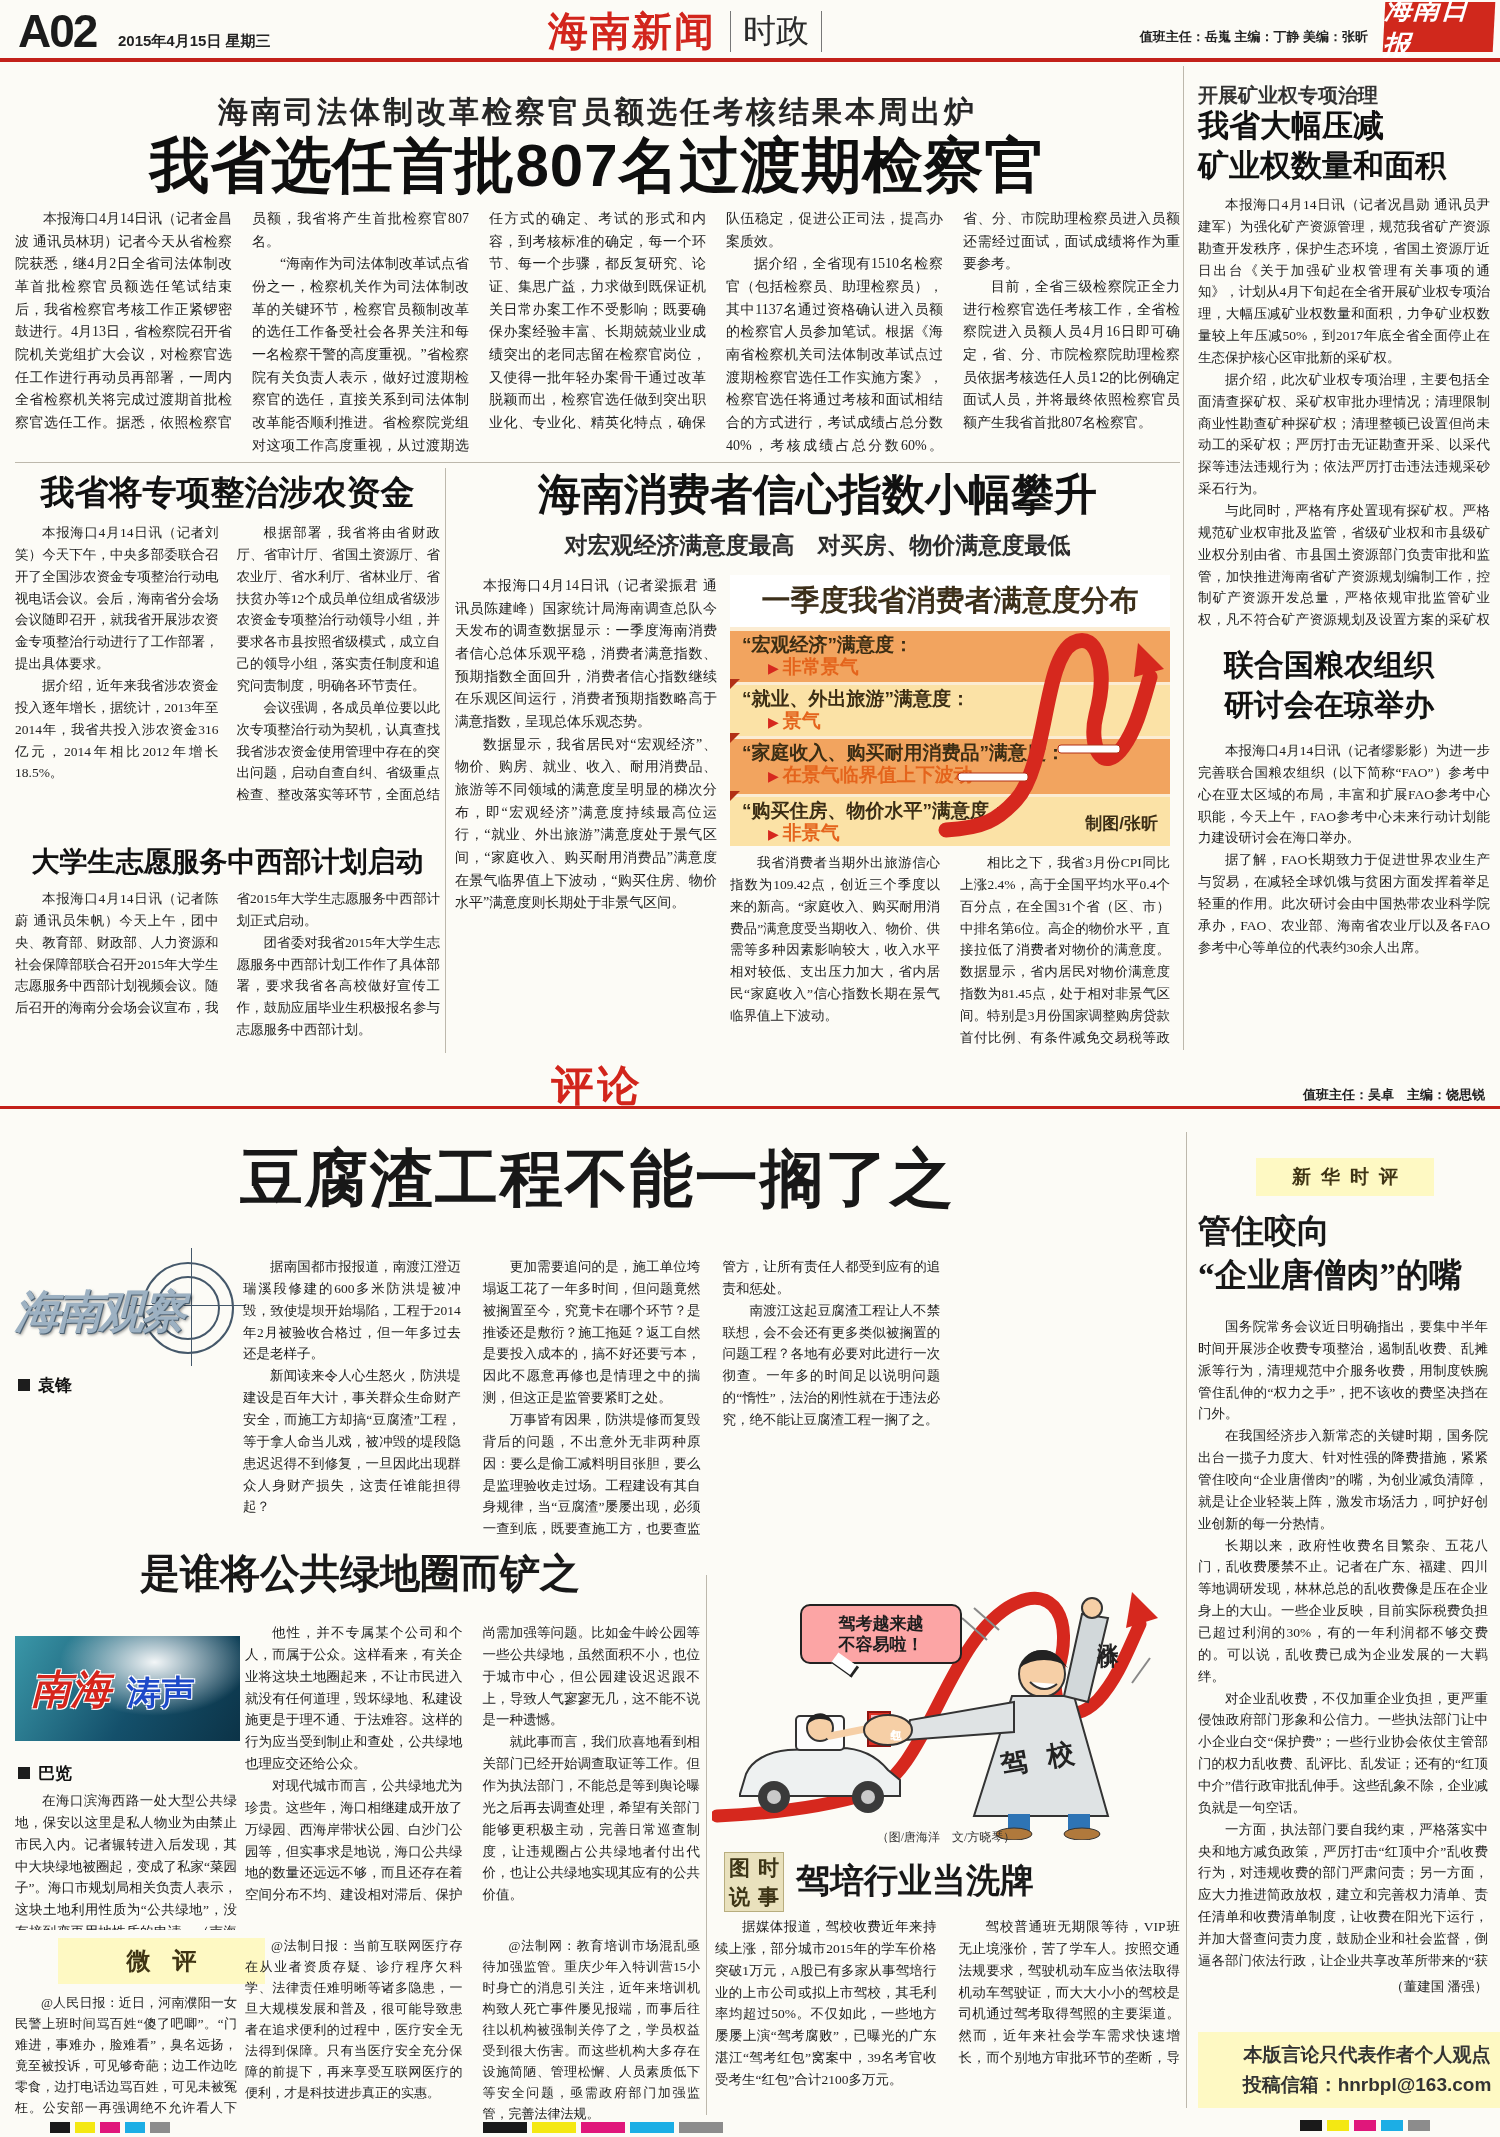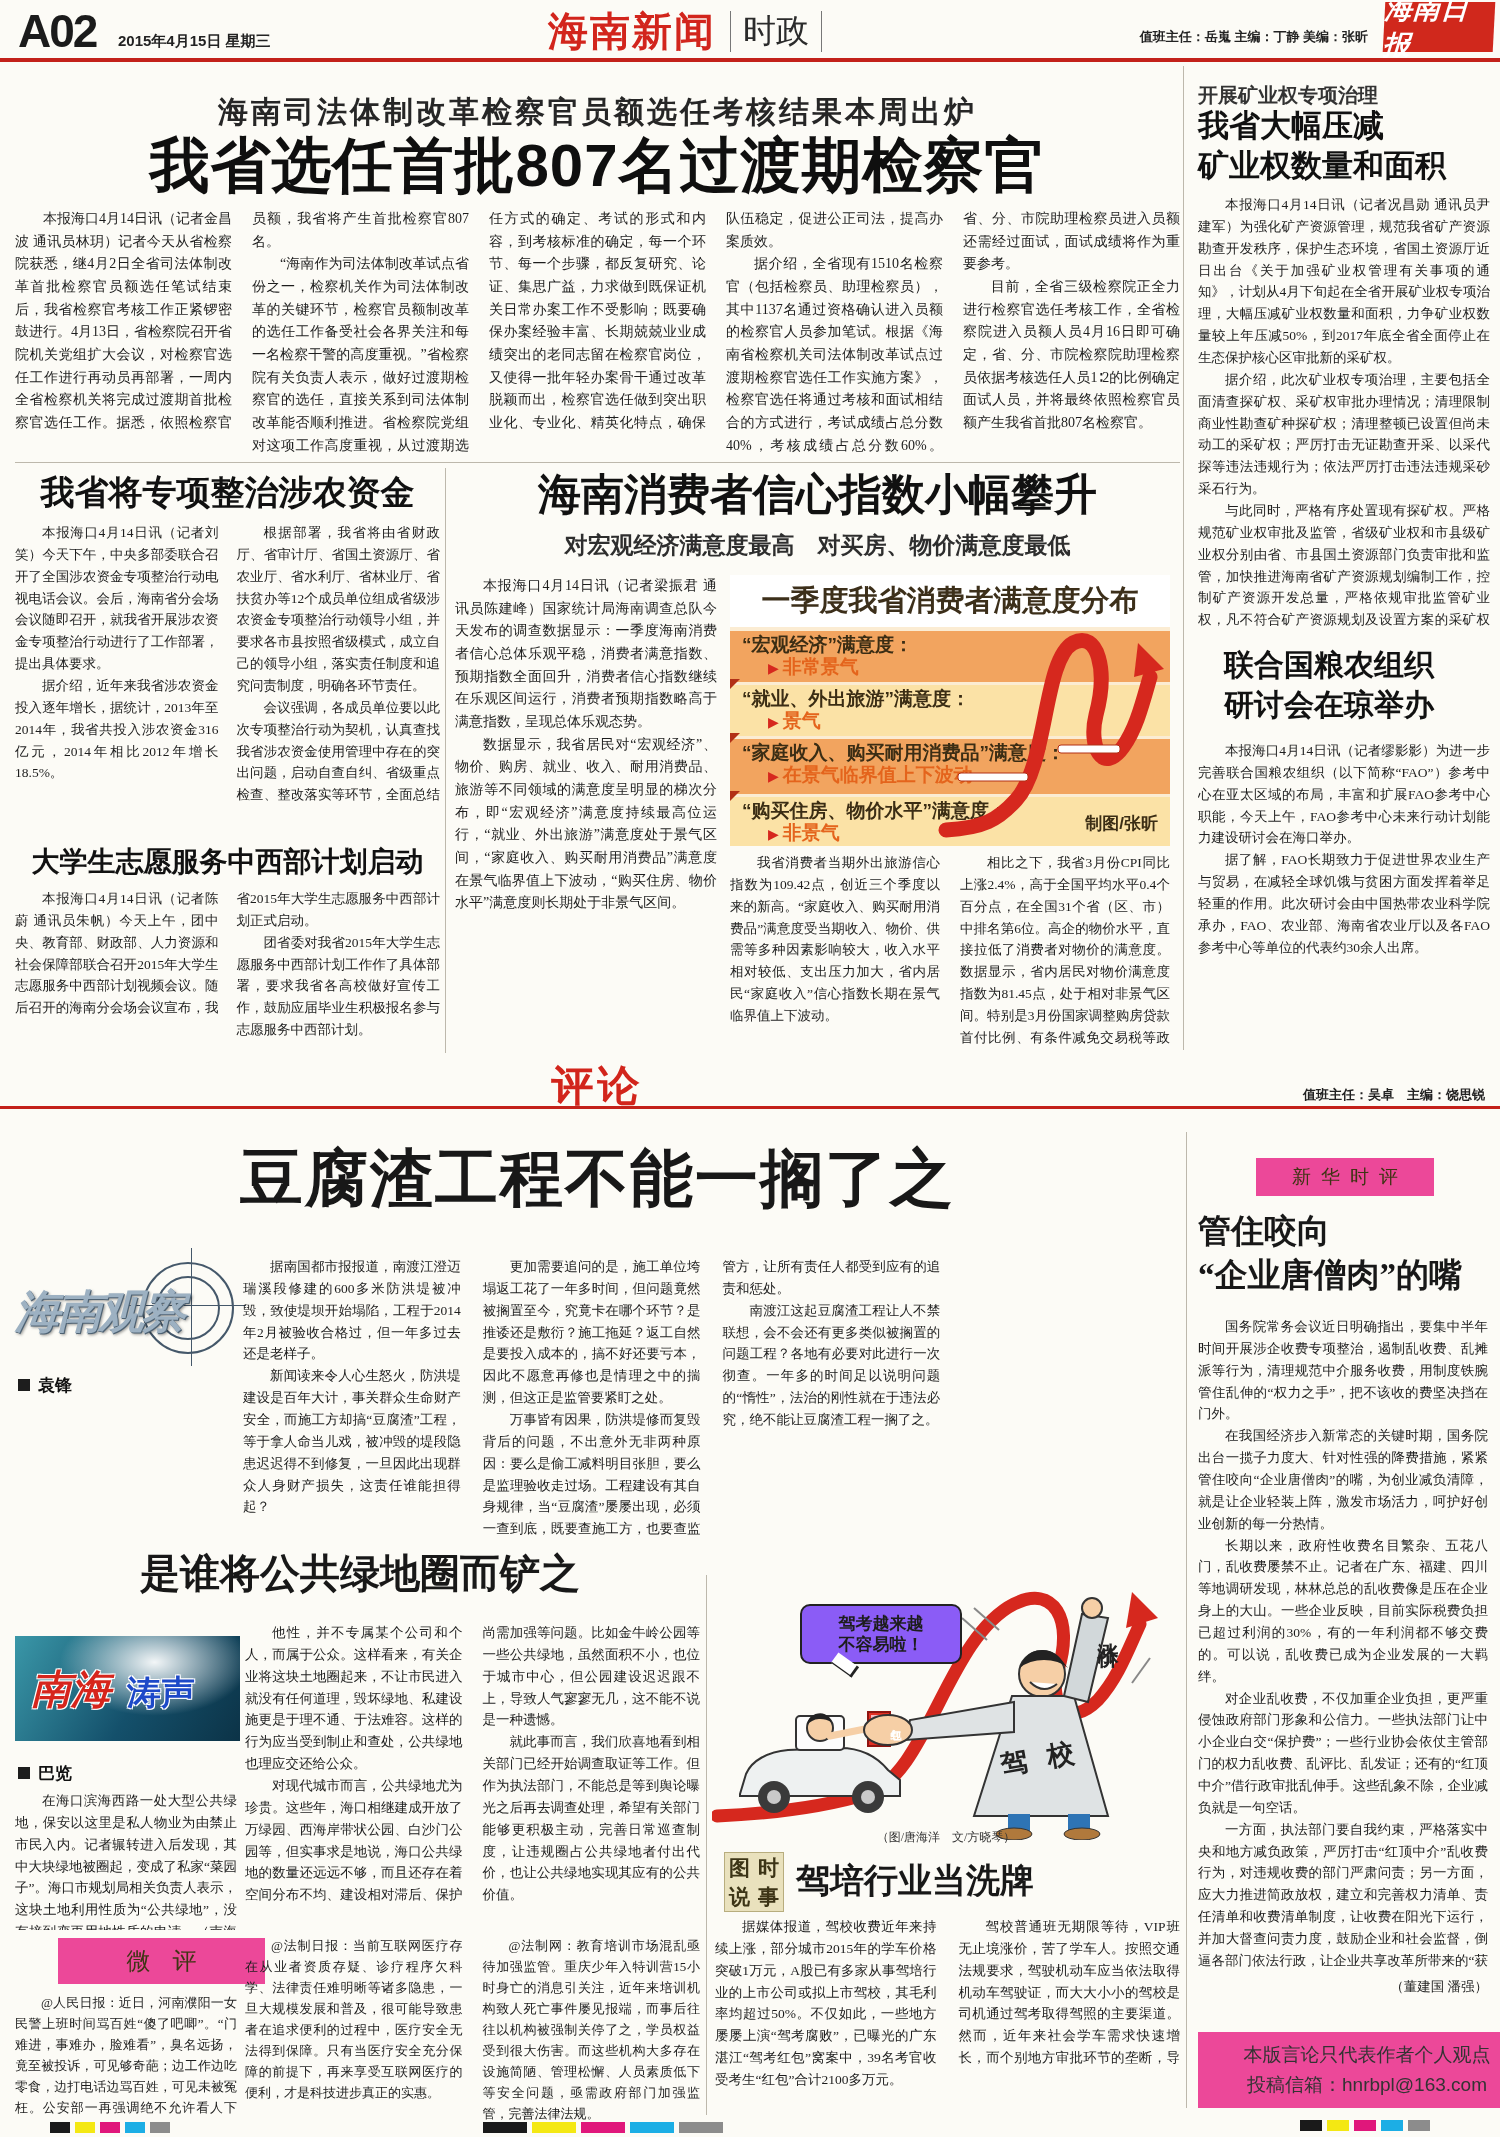--- a/index.html
+++ b/index.html
@@ -76,27 +76,27 @@
           background:radial-gradient(ellipse at 62% 25%,rgba(255,255,255,.95),rgba(255,255,255,0) 48%),
                      linear-gradient(120deg,#3a97a8 0%,#14506b 55%,#0c3347 100%);}
   .nhlogo .red{position:absolute;left:16px;top:26px;font-size:40px;font-weight:900;font-style:italic;color:#d6251c;
                text-shadow:1px 1px 0 #fff,-1px -1px 0 #fff,1px -1px 0 #fff,-1px 1px 0 #fff;}
   .nhlogo .blue{position:absolute;left:112px;top:34px;font-size:34px;font-weight:900;color:#1d49c8;
                 font-family:"Liberation Sans","DejaVu Sans",sans-serif;
                 text-shadow:1px 1px 0 #fff,-1px -1px 0 #fff,1px -1px 0 #fff,-1px 1px 0 #fff;}
   .body-green1{left:15px;top:1790px;width:222px;height:140px;font-size:13.5px;}
   .body-green2{left:245px;top:1622px;width:455px;height:306px;column-count:2;column-gap:20px;font-size:13.5px;}
   
-  .tanbox{background:#ec4899;color:#3f3414;display:flex;align-items:center;justify-content:center;font-weight:400;}
+  .tanbox{background:#fef9c3;color:#3f3414;display:flex;align-items:center;justify-content:center;font-weight:700;}
   .wvbox{left:58px;top:1938px;width:185px;height:46px;font-size:24px;letter-spacing:22px;padding-left:22px;}
   .body-wv1{left:15px;top:1992px;width:222px;height:122px;font-size:13px;}
   .body-wv2{left:245px;top:1935px;width:455px;height:192px;column-count:2;column-gap:20px;font-size:13px;}
   
   .cartoon{left:712px;top:1578px;width:468px;height:262px;}
-  .bubble{position:absolute;left:88px;top:26px;width:158px;height:56px;background:#8b5cf6;border:2px solid #222;border-radius:10px;
+  .bubble{position:absolute;left:88px;top:26px;width:158px;height:56px;background:#fca5a5;border:2px solid #222;border-radius:10px;
           display:flex;align-items:center;justify-content:center;text-align:center;font-size:17px;font-weight:900;
           white-space:pre-line;line-height:1.25;font-family:"Liberation Sans","DejaVu Sans",sans-serif;}
   .bubble::after{content:"";position:absolute;left:34px;bottom:-12px;width:16px;height:16px;background:#fff;
                  border-right:2px solid #222;border-bottom:2px solid #222;transform:skewX(35deg) rotate(55deg);}
   .robesign{position:absolute;left:288px;top:158px;width:130px;font-size:27px;font-weight:900;letter-spacing:20px;
             transform:rotate(-10deg);color:#222;}
   .armsign{position:absolute;left:382px;top:48px;writing-mode:vertical-rl;font-size:21px;font-weight:900;color:#222;letter-spacing:4px;}
   .envtxt{position:absolute;left:176px;top:142px;writing-mode:vertical-rl;font-size:11px;font-weight:700;color:#fff;}
   .cartcredit{position:absolute;left:0;bottom:-6px;width:100%;text-align:center;font-size:12px;color:#333;}
   .tsbox{left:724px;top:1852px;width:58px;height:58px;background:#e9e1bd;border:1px solid #b8ad7e;

